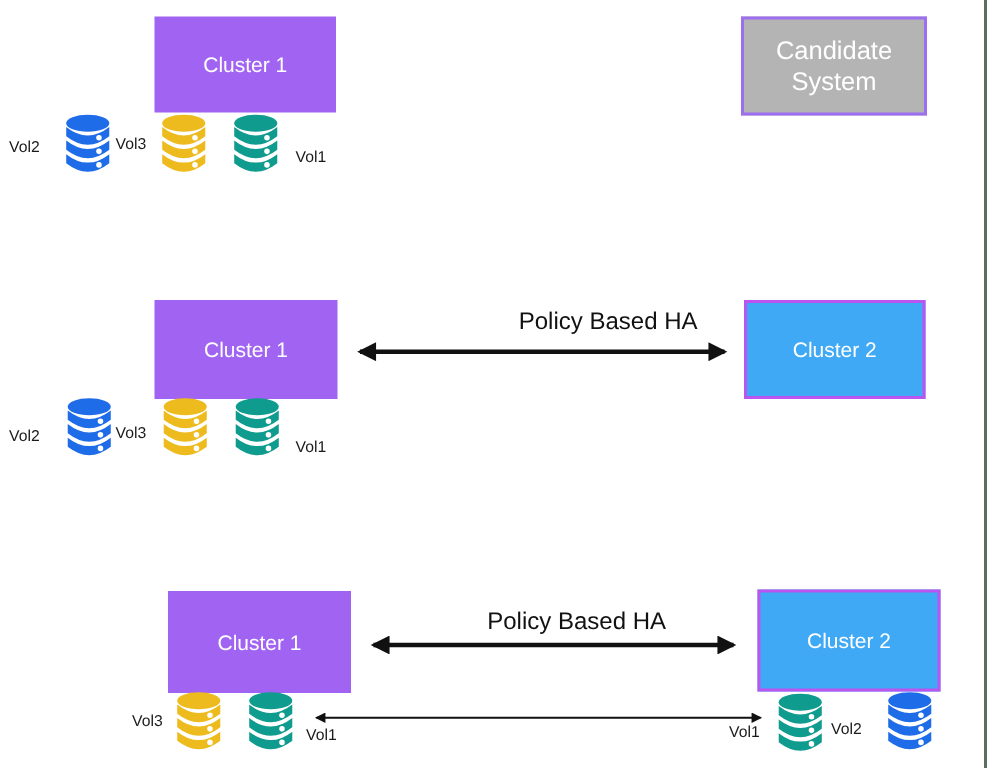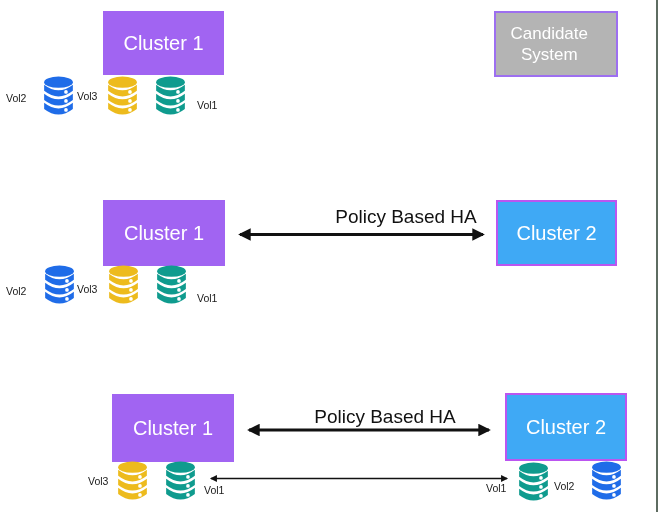--- a/index.html
+++ b/index.html
@@ -2,33 +2,32 @@
 <html style="--cluster-purple: #a164f2; --cluster-blue: #3fa9f5; --cluster-blue-border: #bb55f0; --candidate-gray: #b4b4b4; --candidate-border: #9d6ff0; --vol-blue: #1f6ce8; --vol-yellow: #edbb1d; --vol-teal: #0f9b8e; --page-edge: #5e6c61;"><head>
 <meta charset="utf-8">
 <style>
   html,body { margin:0; padding:0; background:#ffffff; }
   .canvas {
     position:relative; width:662px; height:512px; background:#ffffff;
     overflow:hidden; font-family:"Liberation Sans", sans-serif;
   }
   .box {
     position:absolute; display:flex; align-items:center; justify-content:center;
-    color:#ffffff; font-size:20px; text-align:center; box-sizing:border-box;
+    color:#ffffff; font-size:14px; text-align:center; box-sizing:border-box;
   }
   .box.purple { background:var(--cluster-purple); }
   .box.blue   { background:var(--cluster-blue); border:2px solid var(--cluster-blue-border);justify-content:center; }
   .box.gray   { background:var(--candidate-gray); border:2px solid var(--candidate-border);
-                font-size:17px; line-height:21px; padding:0 28px;justify-content:flex-end; }
+                font-size:17px; line-height:21px; padding:0 28px; }
   .vol-label {
     position:absolute; font-size:10.5px; color:#1a1a1a; white-space:nowrap;
   }
   .ha-label {
-    position:absolute; font-size:19px; color:#111111; text-align:center; width:170px;
+    position:absolute; font-size:16px; color:#111111; text-align:right; width:170px;
     white-space:nowrap;
-    margin-left:26px;
   }
   .cyl { position:absolute; }
   .arrows { position:absolute; left:0; top:0; }
   .page-edge {
     position:absolute; top:0; bottom:0; left:656px; width:2px;
     background:var(--page-edge);
   }
 </style>
 </head>
 <body>

